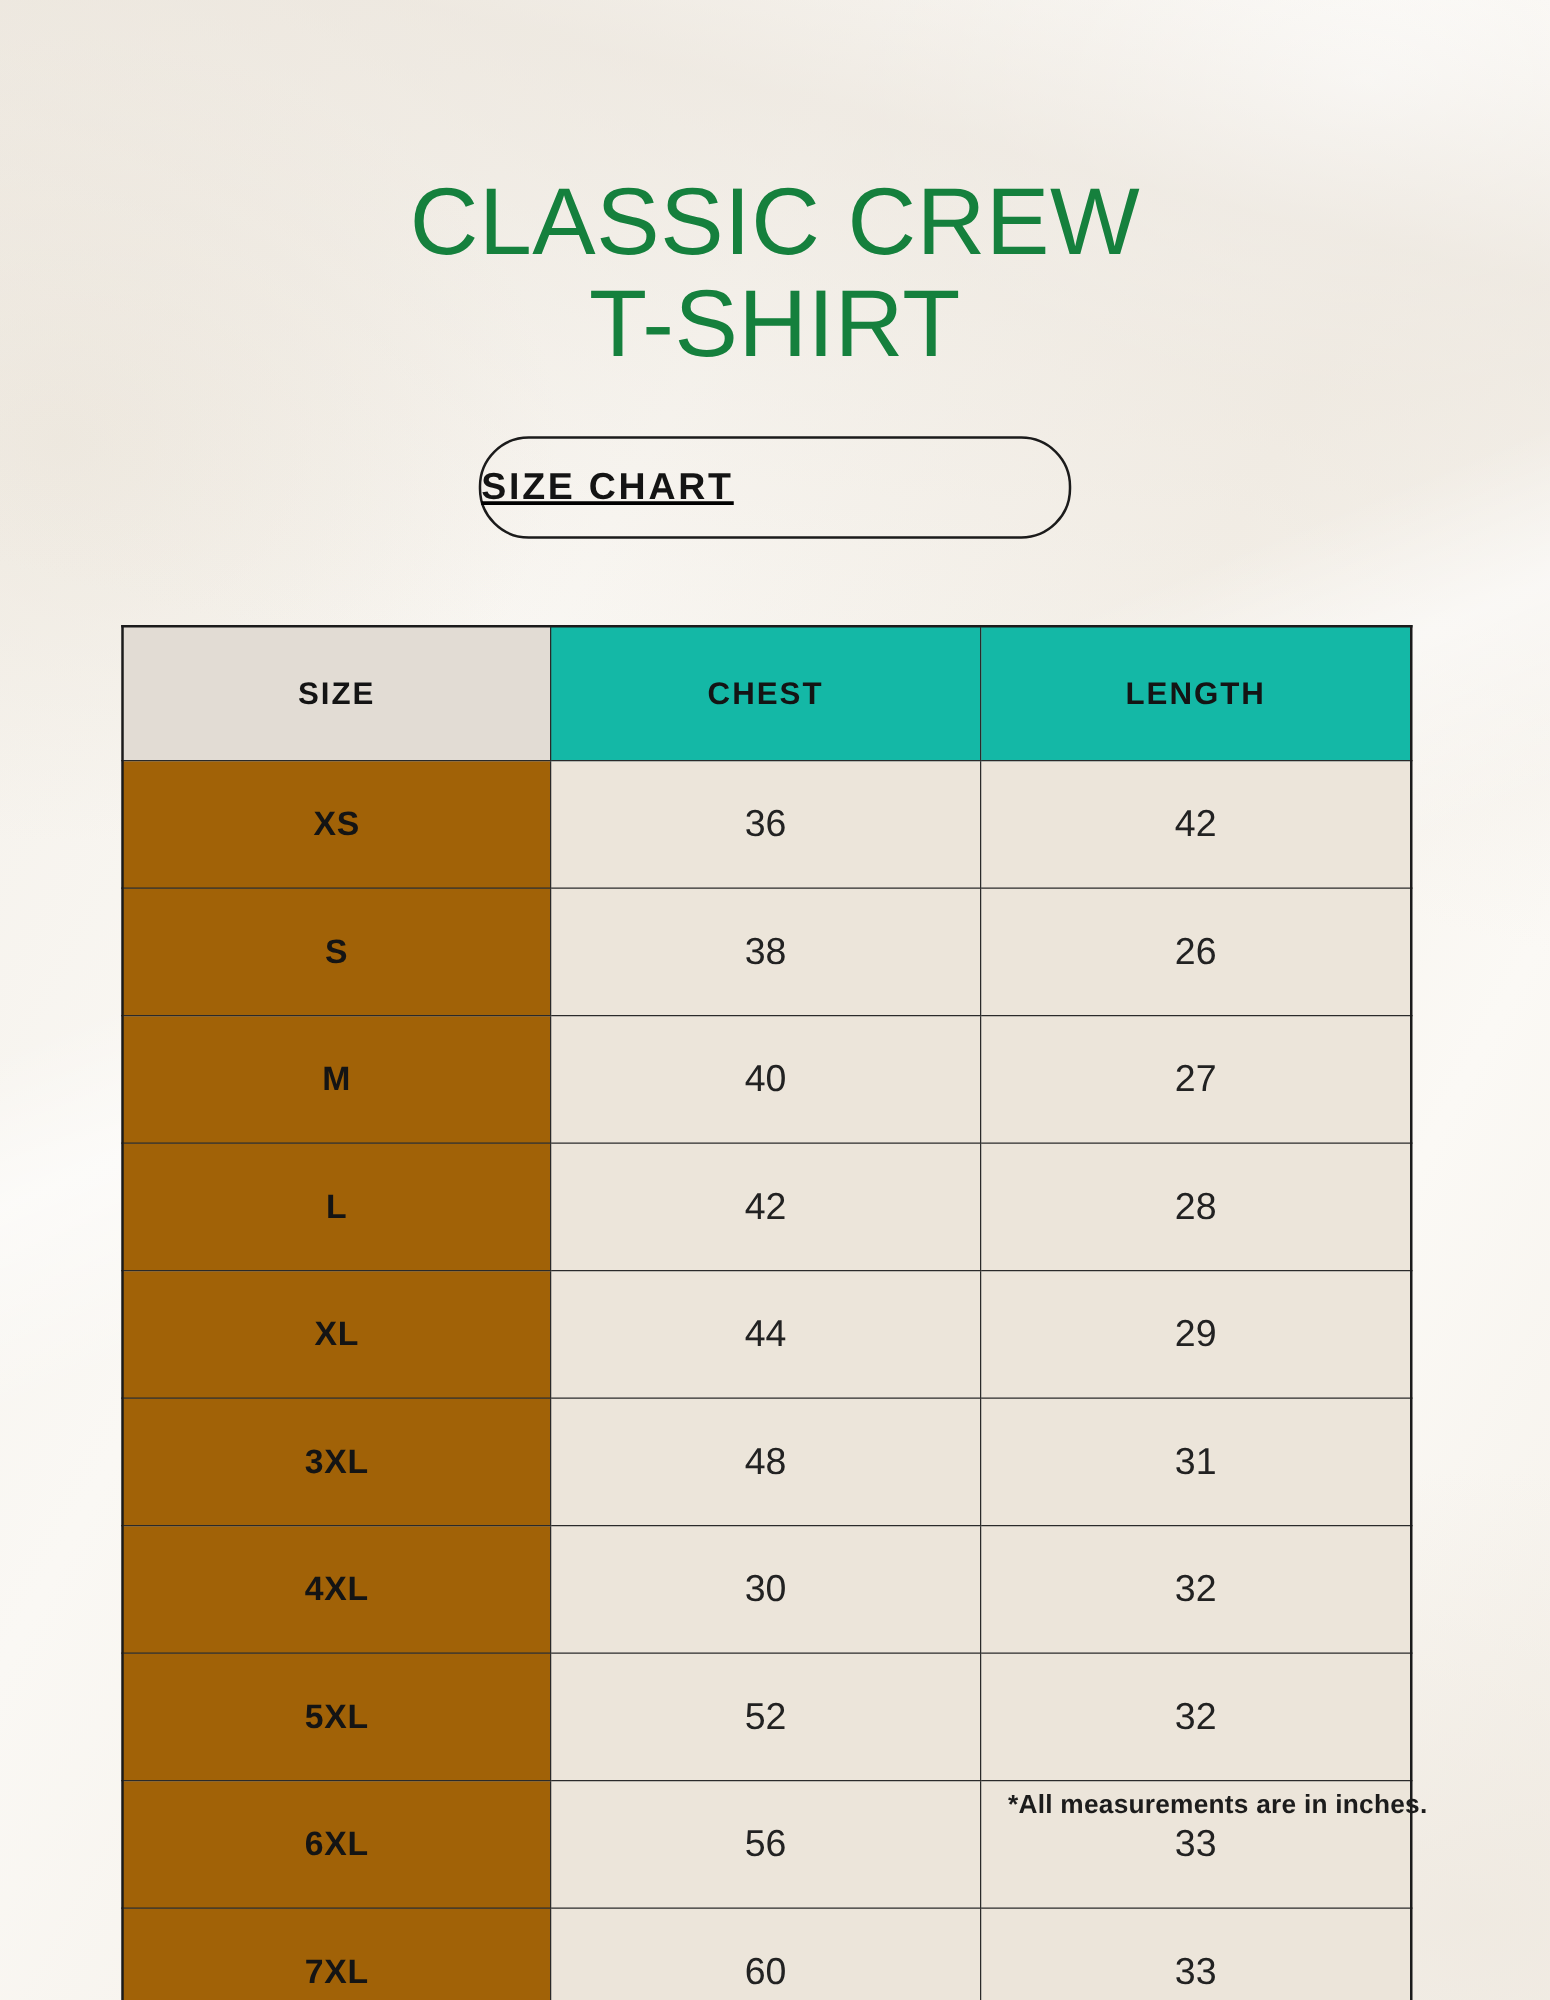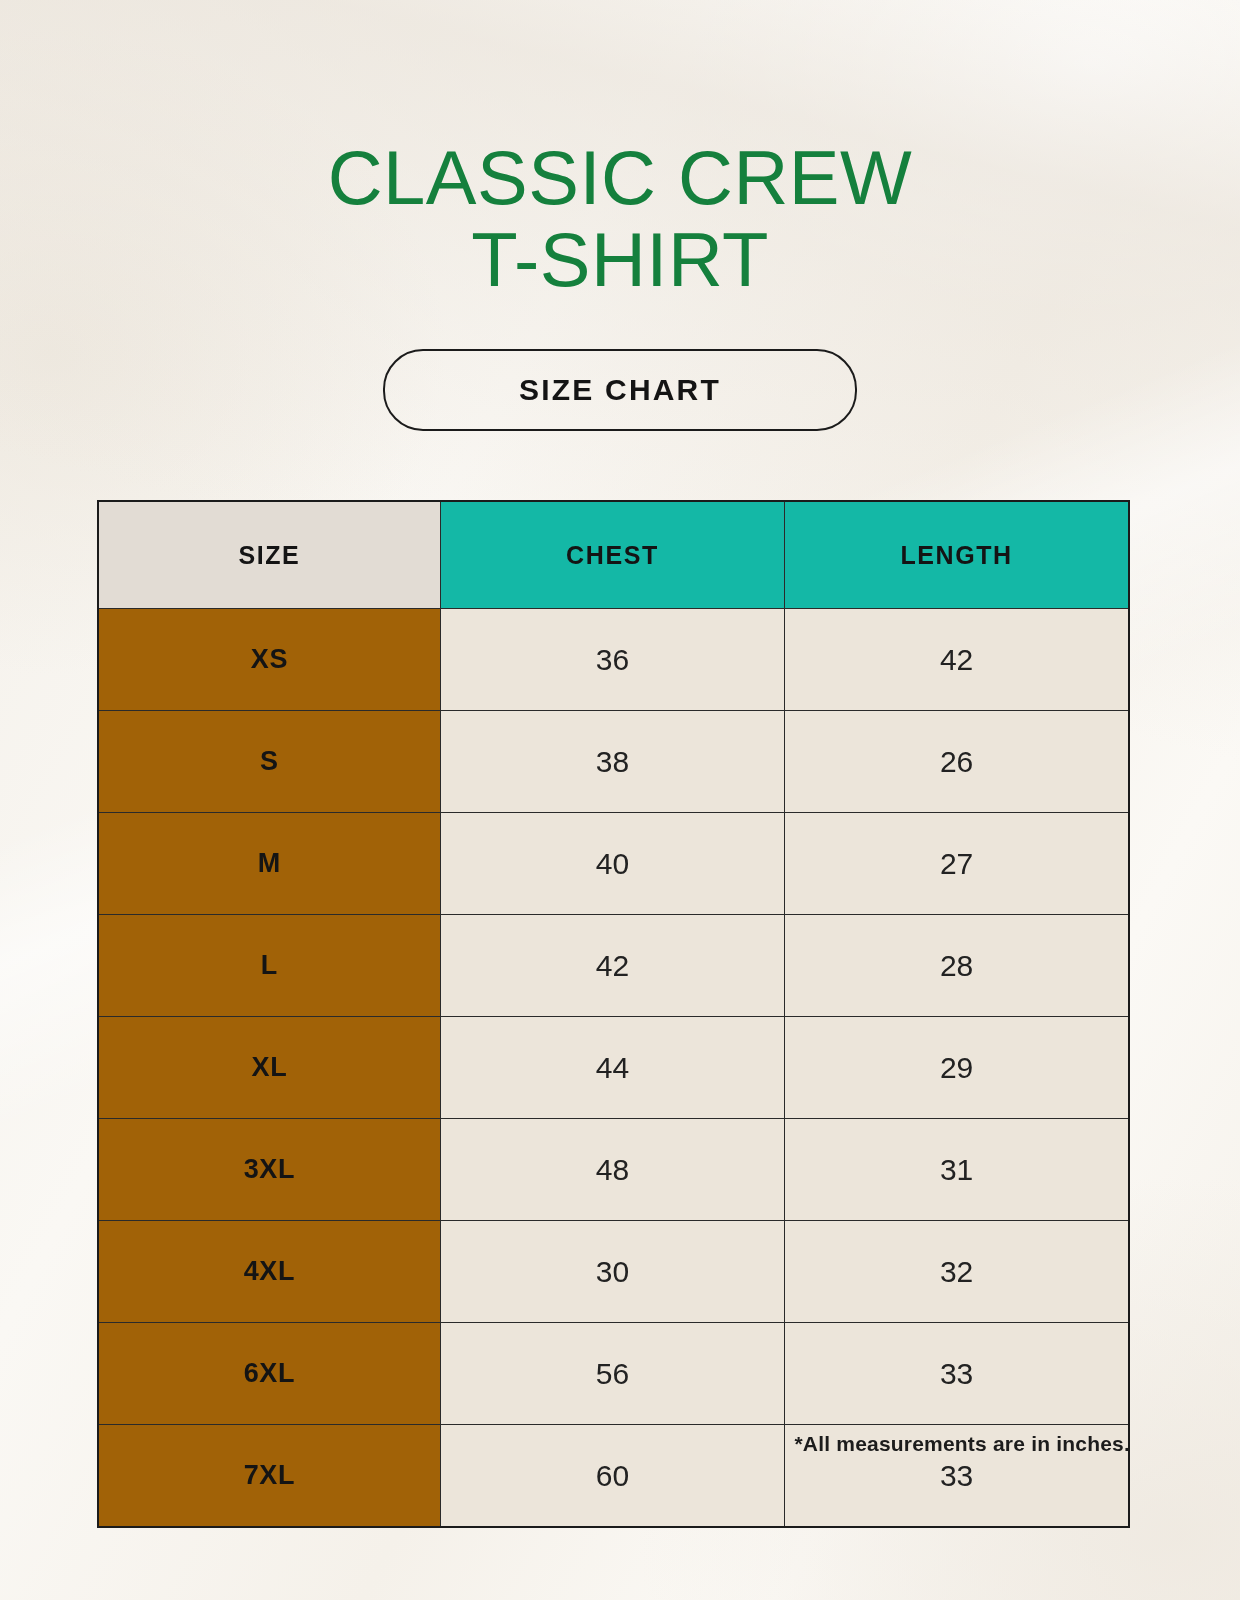--- a/index.html
+++ b/index.html
@@ -61,22 +61,23 @@
     position: absolute;
     top: 349px;
     left: 50%;
     transform: translateX(-50%);
     width: 470px;
     height: 78px;
     border: 2.5px solid #1b1b1b;
     border-radius: 40px;
     display: flex;
     align-items: center;
-    justify-content: center;
+    justify-content: flex-start;
     background: transparent;
+    text-decoration: underline;
   }
   .pill span {
     font-size: 30px;
     letter-spacing: 2.2px;
     font-weight: 700;
     color: #141414;
   }
 
   .table-wrap {
     position: absolute;
@@ -121,21 +122,21 @@
   td.cell-val {
     background: #ece5da;
     font-size: 30px;
     font-weight: 400;
     color: #222222;
   }
 
   .footnote {
     position: absolute;
     top: 1432px;
-    left: 0;
+    left: 12px;
     width: 1130px;
     text-align: right;
     font-size: 21px;
     color: #1c1c1c;
     font-weight: 700;
     letter-spacing: 0.2px;
   }
 </style>
 </head>
 <body>
@@ -197,20 +198,25 @@
           <td class="cell-size">3XL</td>
           <td class="cell-val">48</td>
           <td class="cell-val">31</td>
         </tr>
         <tr>
           <td class="cell-size">4XL</td>
           <td class="cell-val">30</td>
           <td class="cell-val">32</td>
         </tr>
         <tr>
+          <td class="cell-size">5XL</td>
+          <td class="cell-val">52</td>
+          <td class="cell-val">32</td>
+        </tr>
+        <tr>
           <td class="cell-size">6XL</td>
           <td class="cell-val">56</td>
           <td class="cell-val">33</td>
         </tr>
         <tr>
           <td class="cell-size">7XL</td>
           <td class="cell-val">60</td>
           <td class="cell-val">33</td>
         </tr>
       </tbody>

